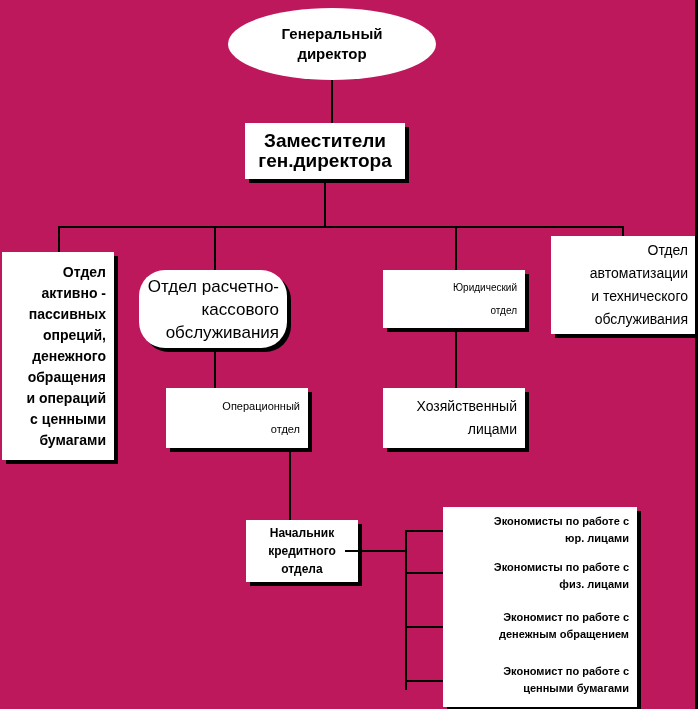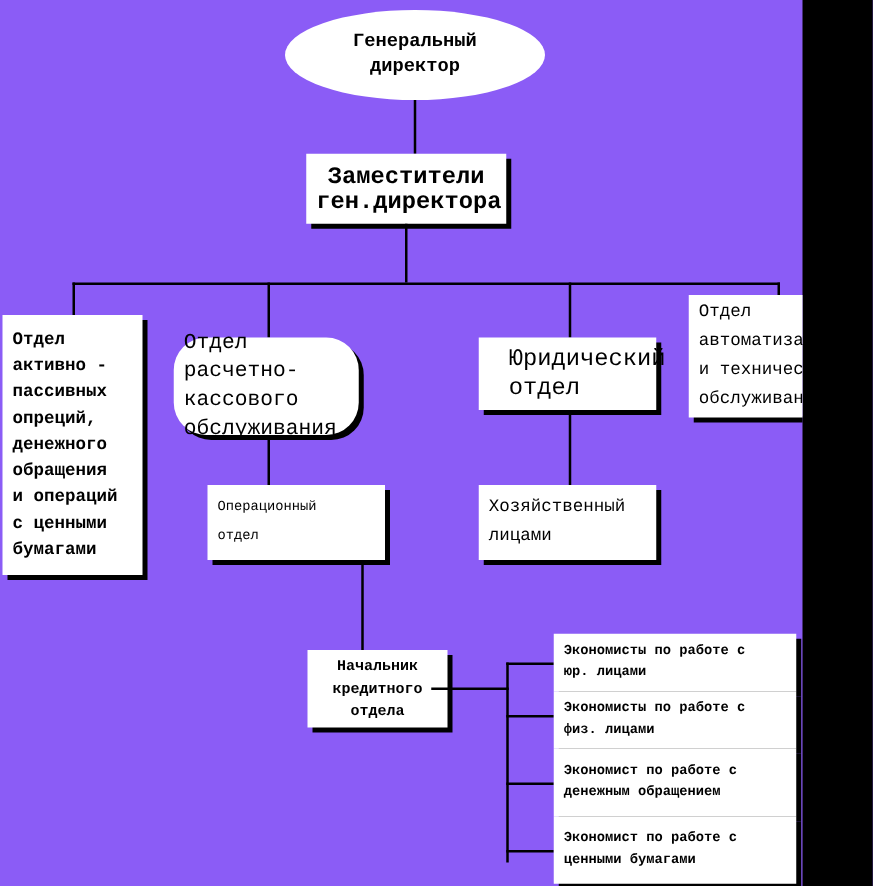--- a/index.html
+++ b/index.html
@@ -2,41 +2,42 @@
 <html><head>
 <meta charset="utf-8">
 <style>
   html, body {
     margin: 0;
     padding: 0;
     background: #000000;
   }
   #canvas {
     position: relative;
-    width: 642px;
+    width: 695px;
     height: 709px;
-    background: #8b5cf6;
+    background: #be185d;
     overflow: hidden;
-    font-family: Liberation Mono, monospace;
+    font-family: Liberation Sans, sans-serif;
   }
   .node {
     position: absolute;
     background: #ffffff;
     color: #000000;
     box-sizing: border-box;
     display: flex;
     flex-direction: column;
     justify-content: center;
   }
   .node .txt {
     display: block;
     white-space: pre-line;
   }
   .rect {
     padding: 6px 8px;
+    text-align: right;
   }
   .ellipse {
     border-radius: 50%;
     align-items: center;
     text-align: center;
     justify-content: center;
   }
   .bold {
     font-weight: bold;
   }
@@ -88,21 +89,21 @@
 с ценными
 бумагами</span>
   </div>
 
   <div class="node rect shadow-r" style="left:139px; top:270px; width:148px; height:78px; font-size:17px; line-height:23px;border-radius:26px;">
     <span class="txt">Отдел расчетно-
 кассового
 обслуживания</span>
   </div>
 
-  <div class="node rect shadow-r" style="left:383px; top:270px; width:142px; height:58px; font-size:19px; line-height:23px;padding-left:24px;">
+  <div class="node rect shadow-r" style="left:383px; top:270px; width:142px; height:58px; font-size:10px; line-height:23px;padding-left:24px;">
     <span class="txt">Юридический
 отдел</span>
   </div>
 
   <div class="node rect shadow-r" style="left:551px; top:236px; width:145px; height:98px; font-size:14px; line-height:23px;">
     <span class="txt">Отдел
 автоматизации
 и технического
 обслуживания</span>
   </div>

